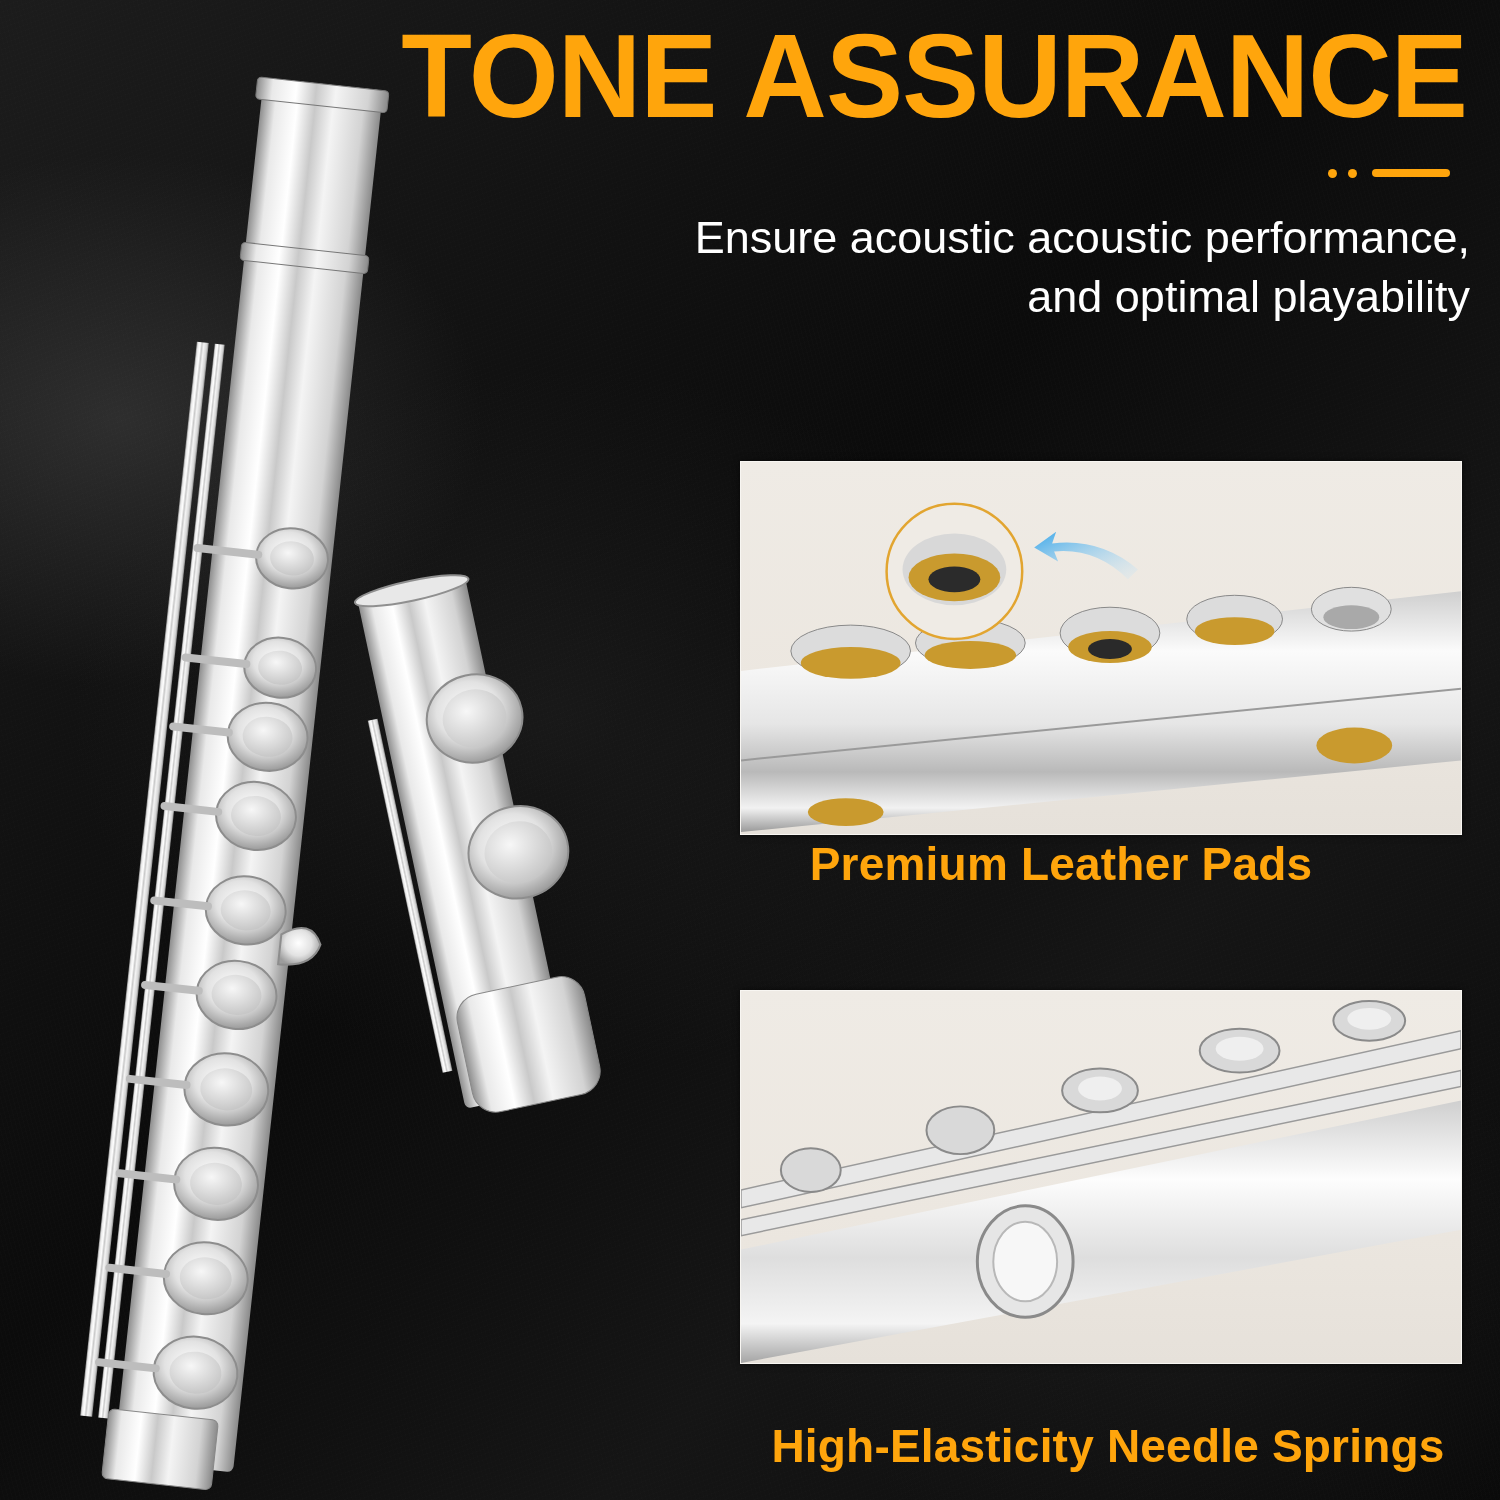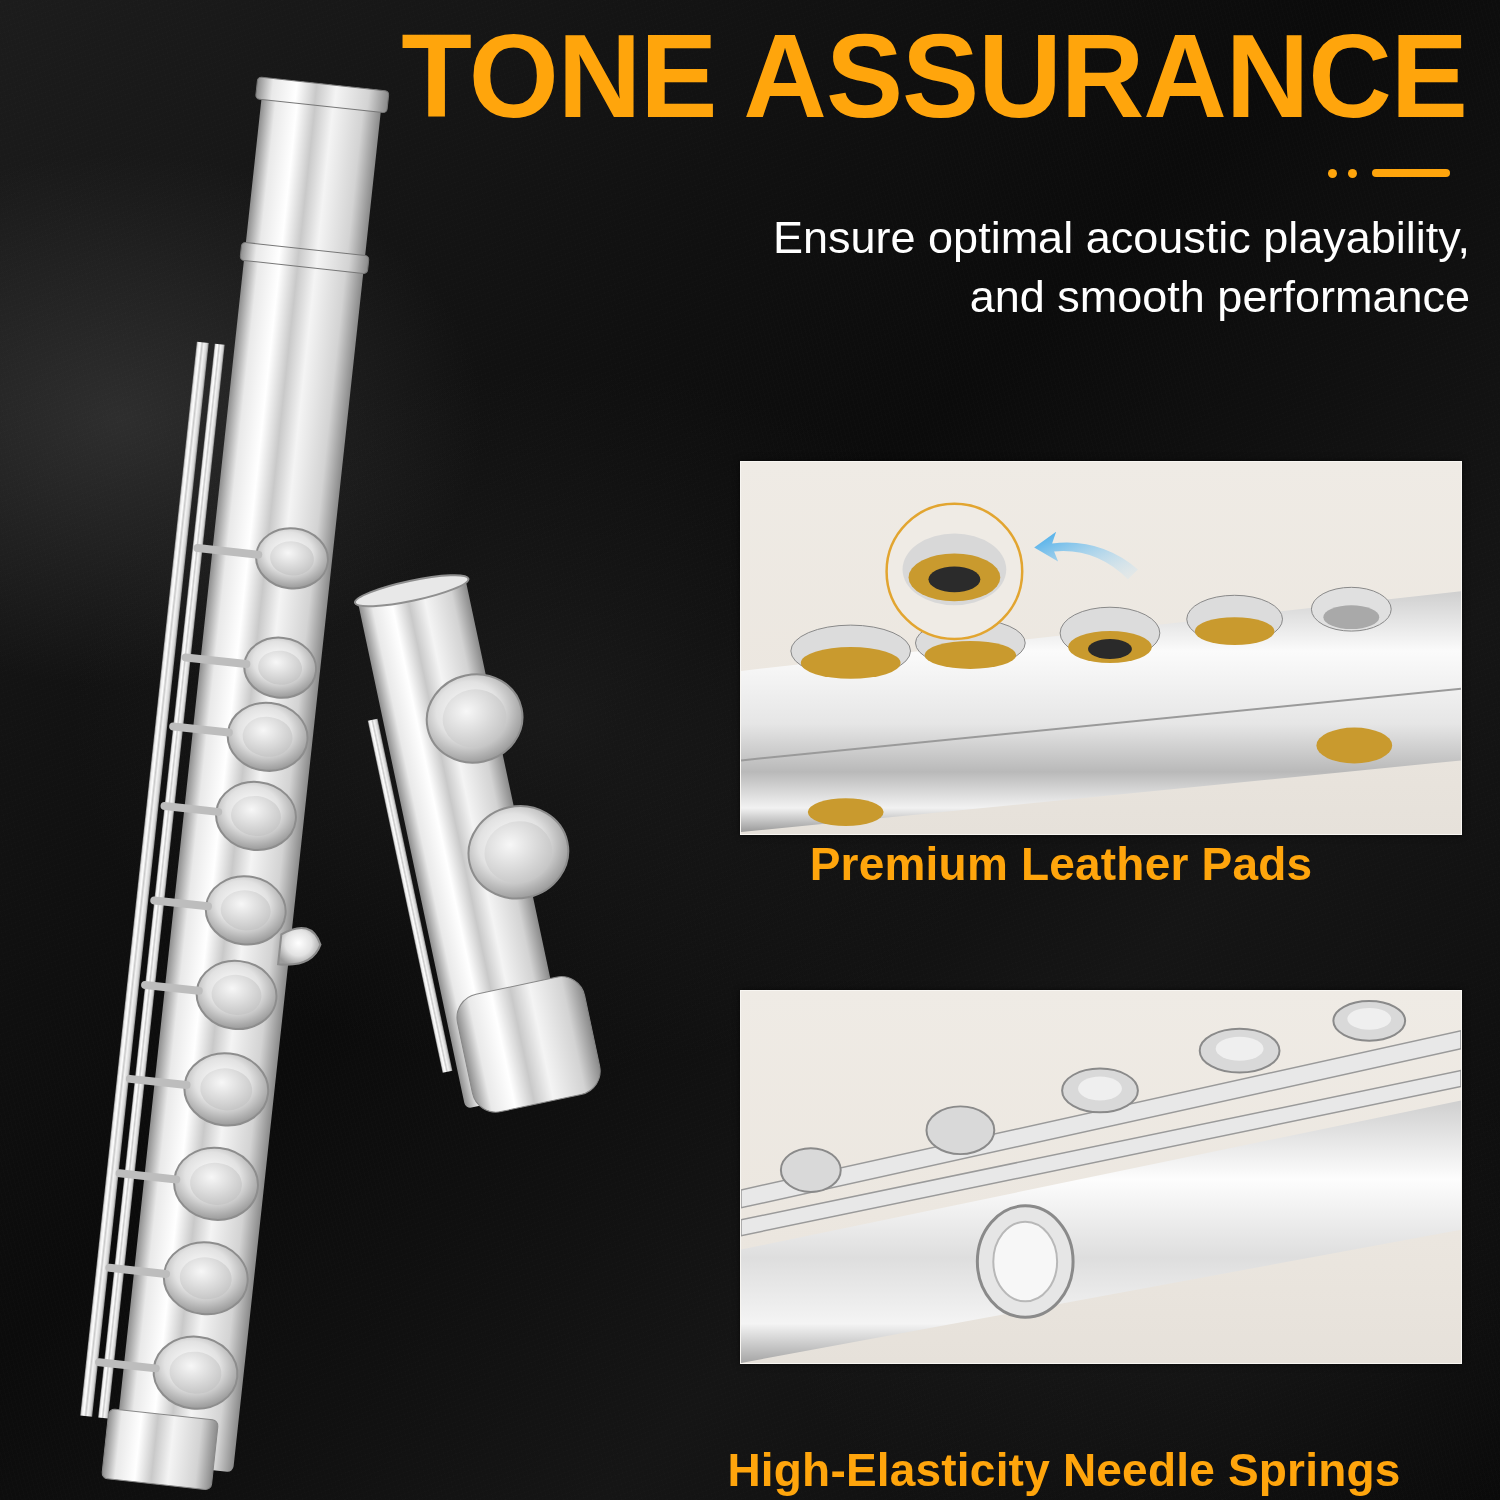--- a/index.html
+++ b/index.html
@@ -46,21 +46,21 @@
   }
   .panel-1 { top: 461px; height: 374px; }
   .panel-2 { top: 990px; height: 374px; }
   .panel svg { position: absolute; inset: 0; width: 100%; height: 100%; }
 
   .caption {
     position: absolute; color: #ffa50c; font-weight: 700; font-size: 46px; line-height: 56px;
     white-space: nowrap; letter-spacing: 0.2px;
   }
   .caption-1 { top: 836px; left: 740px; width: 722px; text-align: center; padding-right: 80px; }
-  .caption-2 { top: 1418px; left: 684px; width: 760px; text-align: center; margin-top: 24px; }
+  .caption-2 { top: 1418px; left: 728px; width: 760px; text-align: center; }
 
   .flute-art { position: absolute; inset: 0; pointer-events: none; }
   .flute-art svg { position: absolute; left: 0; top: 0; width: 1500px; height: 1500px; }
 </style>
 </head>
 <body>
 
 <div class="canvas">
   <div class="grain"></div>
 
@@ -151,22 +151,22 @@
 
   <div class="headline">TONE ASSURANCE</div>
 
   <div class="accent">
     <span class="dot"></span>
     <span class="dot"></span>
     <span class="bar"></span>
   </div>
 
   <div class="subtitle">
-    <span>Ensure optimal acoustic playability,</span>
-    <span>and smooth performance</span>
+    <span>Ensure acoustic acoustic performance,</span>
+    <span>and optimal playability</span>
   </div>
 
   <div class="panel panel-1">
     <svg viewBox="0 0 722 374" preserveAspectRatio="none" xmlns="http://www.w3.org/2000/svg">
       <defs>
         <linearGradient id="tube1" x1="0" y1="0" x2="0" y2="1">
           <stop offset="0" stop-color="#cfcfcf"></stop>
           <stop offset="0.25" stop-color="#fbfbfb"></stop>
           <stop offset="0.55" stop-color="#e6e6e6"></stop>
           <stop offset="0.75" stop-color="#b9b9b9"></stop>

